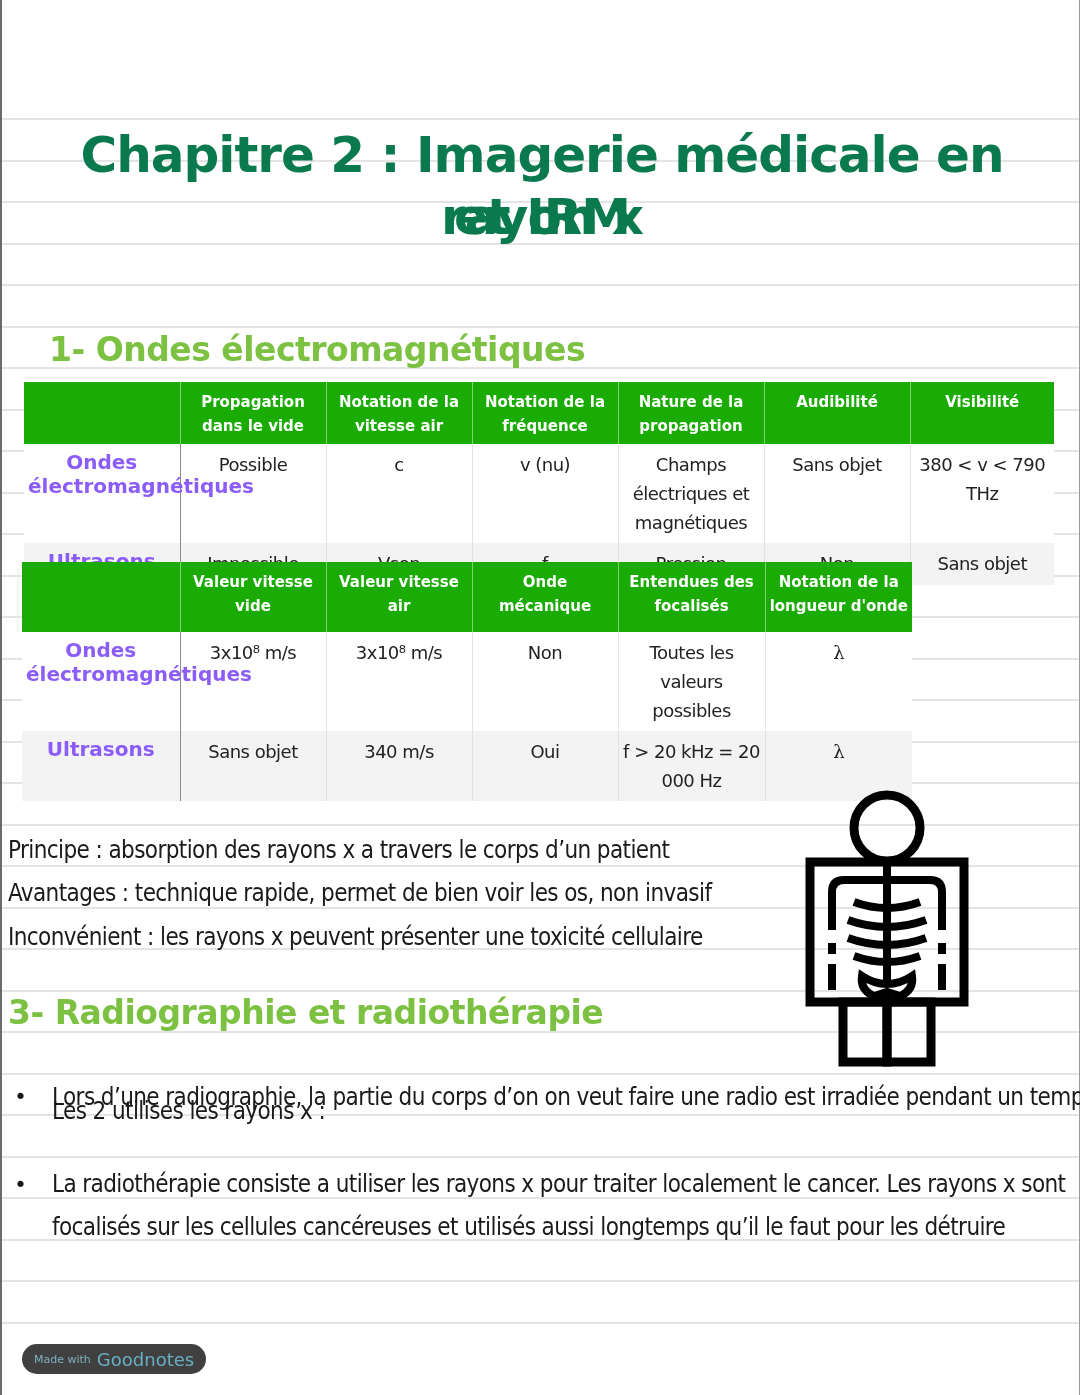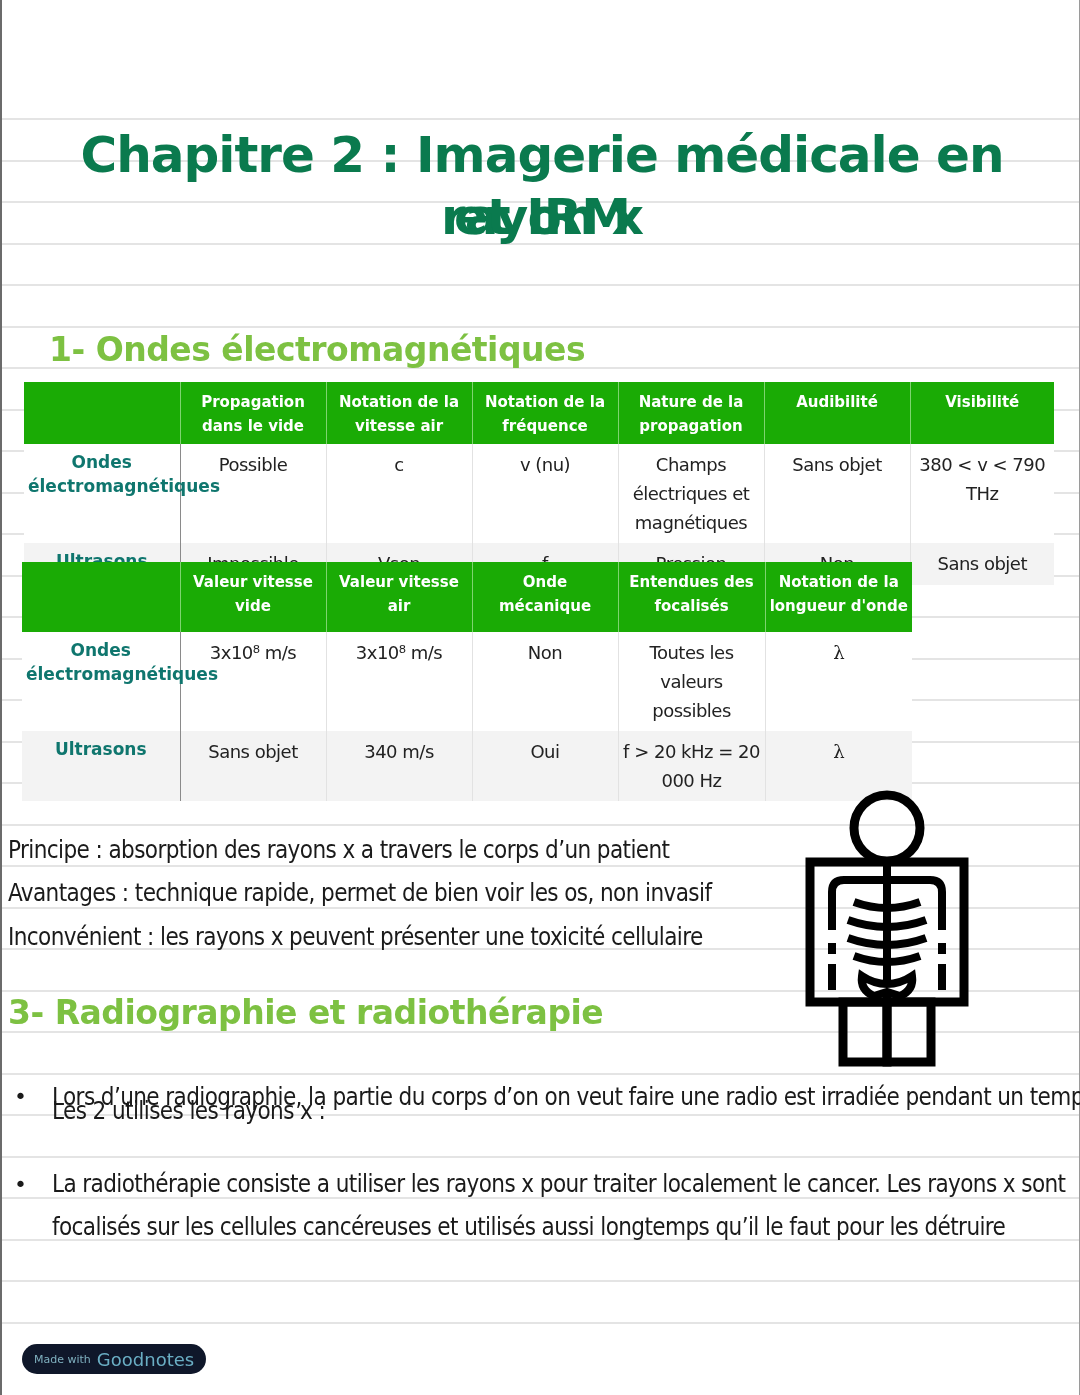--- a/index.html
+++ b/index.html
@@ -44,31 +44,31 @@
     background:#1aab05; color:#ffffff; font-weight:bold; font-size:15px;
     line-height:24px; text-align:center; vertical-align:top; padding:8px 4px 4px 4px;
     border-right:1px solid #7fd470;
   }
   table.grid th:last-child { border-right:none; }
   table.grid td {
     font-size:18px; line-height:29px; color:#222; text-align:center; vertical-align:top;
     padding:6px 4px; border-right:1px solid #e2e2e2; letter-spacing:-0.5px;
   }
   table.grid td.rowhead {
-    font-weight:bold; font-size:17px; line-height:24px; color:#0f766e; letter-spacing:0;
+    font-weight:bold; font-size:20px; line-height:24px; color:#8b5cf6; letter-spacing:0;
     border-right:1px solid #8a8a8a;
   }
   table.grid tr.row-alt td { background:#f3f3f3; }
   table.grid tr.row-plain td { background:#ffffff; }
   table.grid tr td:last-child { border-right:none; }
   .lambda { font-family:"DejaVu Serif", serif; font-size:32px; line-height:40px; color:#111; }
   .skeleton { position:absolute; left:800px; top:780px; width:170px; height:290px; }
   .badge {
     position:absolute; left:20px; top:1344px; height:30px; padding:0 12px;
-    background:#0f172a; border-radius:15px; display:flex; align-items:center; gap:6px;
+    background:#404040; border-radius:15px; display:flex; align-items:center; gap:6px;
   }
   .badge .small { font-size:11px; color:#7fb0bf; }
   .badge .brand { font-size:18px; color:#6aaec4; }
 </style>
 </head>
 <body>
 
 <div class="page">
 
   <div class="ruled" style="top:118px"></div>

